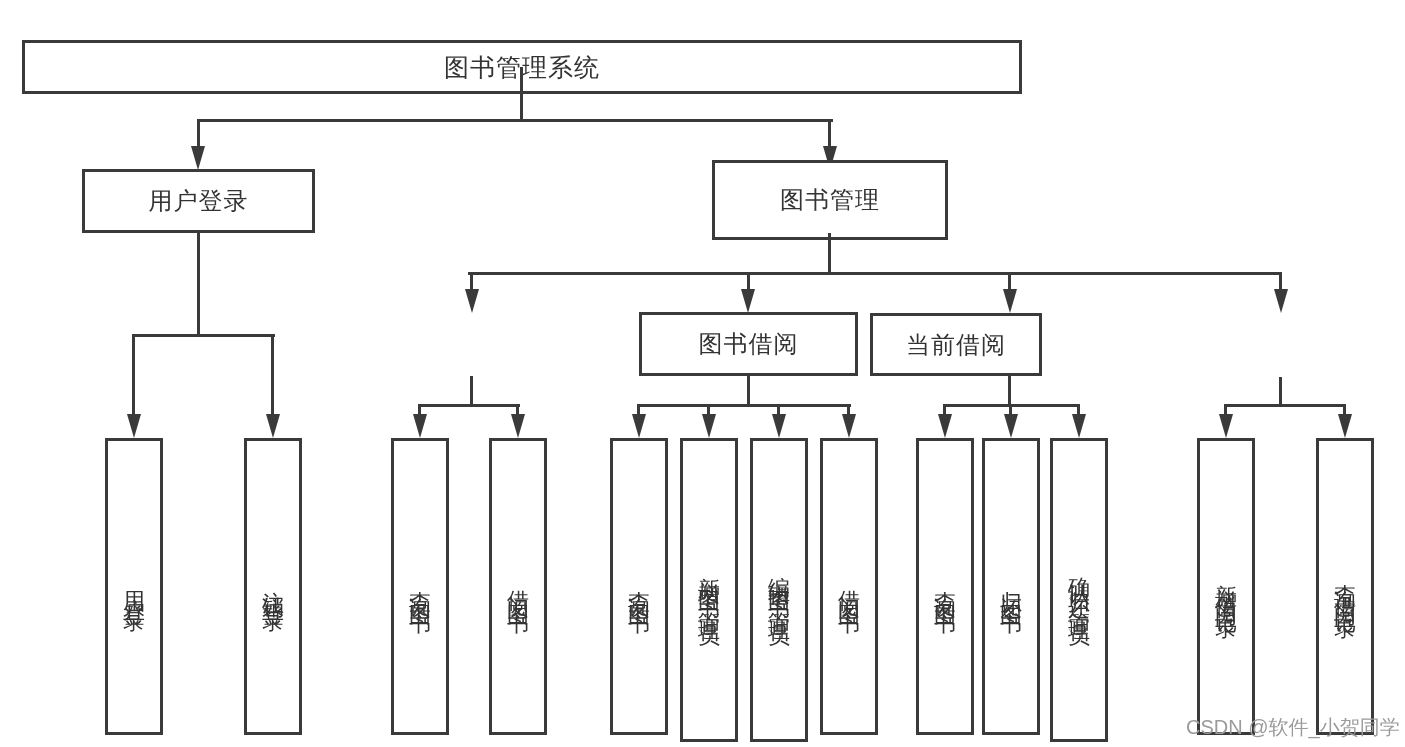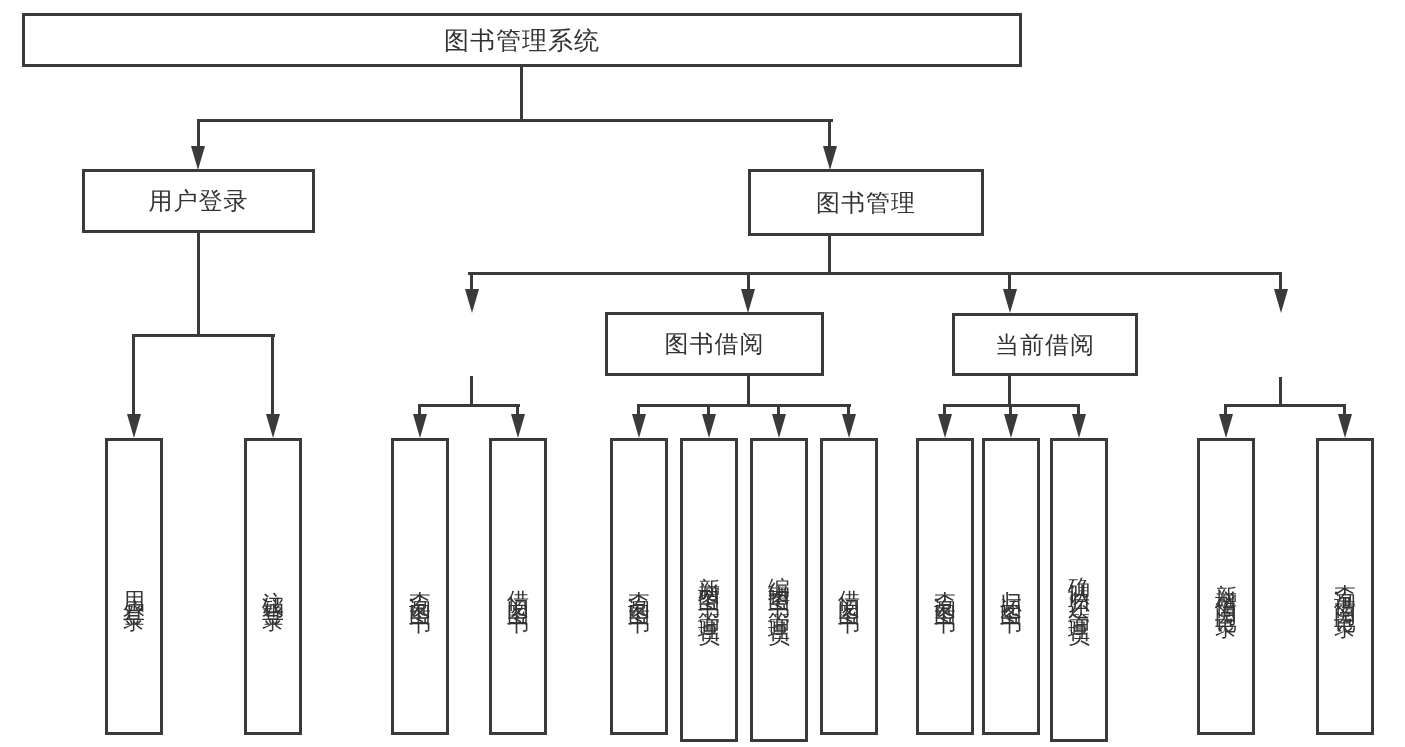--- a/index.html
+++ b/index.html
@@ -7,21 +7,21 @@
     position:relative;width:1405px;height:747px;background:#ffffff;
     font-family:"Liberation Sans","DejaVu Sans",sans-serif;
     overflow:hidden;
   }
   .box{
     position:absolute;box-sizing:border-box;
     border:3px solid #3a3a3a;background:#ffffff;
     display:flex;align-items:center;justify-content:center;
     color:#333333;font-size:24px;letter-spacing:1px;
   }
-  .title-box{font-size:25px;}
+  .title-box{font-size:25px;margin-top:27px;}
   .vtext{
     writing-mode:vertical-rl;text-orientation:mixed;
     font-size:22px;letter-spacing:7px;line-height:1;color:#333333;
   }
   .vl{position:absolute;width:3px;background:#3a3a3a;}
   .hl{position:absolute;height:3px;background:#3a3a3a;}
   .ar{
     position:absolute;width:0;height:0;
     border-left:7px solid transparent;border-right:7px solid transparent;
     border-top:24px solid #3a3a3a;
@@ -43,21 +43,21 @@
   <div class="vl" style="left:520px;top:67px;height:52px;"></div>
   <div class="hl" style="left:197px;top:119px;width:636px;"></div>
   <div class="vl" style="left:197px;top:119px;height:27px;"></div>
   <div class="ar" style="left:191px;top:146px;"></div>
   <div class="vl" style="left:828px;top:119px;height:27px;"></div>
   <div class="ar" style="left:823px;top:146px;"></div>
 
   <div class="box" style="left:82px;top:169px;width:233px;height:64px;">
     <span>用户登录</span>
   </div>
-  <div class="box" style="left:712px;top:169px;width:236px;height:67px;margin-left:36px;">
+  <div class="box" style="left:712px;top:160px;width:236px;height:80px;">
     <span>图书管理</span>
   </div>
 
   <div class="vl" style="left:197px;top:233px;height:103px;"></div>
   <div class="hl" style="left:132px;top:334px;width:143px;"></div>
   <div class="vl" style="left:132px;top:334px;height:80px;"></div>
   <div class="ar" style="left:127px;top:414px;"></div>
   <div class="vl" style="left:271px;top:334px;height:80px;"></div>
   <div class="ar" style="left:266px;top:414px;"></div>
 
@@ -65,24 +65,24 @@
   <div class="hl" style="left:468px;top:272px;width:814px;"></div>
   <div class="vl" style="left:470px;top:272px;height:17px;"></div>
   <div class="ar" style="left:465px;top:289px;"></div>
   <div class="vl" style="left:747px;top:272px;height:17px;"></div>
   <div class="ar" style="left:741px;top:289px;"></div>
   <div class="vl" style="left:1008px;top:272px;height:17px;"></div>
   <div class="ar" style="left:1003px;top:289px;"></div>
   <div class="vl" style="left:1279px;top:272px;height:17px;"></div>
   <div class="ar" style="left:1274px;top:289px;"></div>
 
-  <div class="box" style="left:605px;top:312px;width:219px;height:64px;">
+  <div class="box" style="left:639px;top:312px;width:219px;height:64px;">
     <span>图书借阅</span>
   </div>
-  <div class="box" style="left:952px;top:313px;width:186px;height:63px;">
+  <div class="box" style="left:870px;top:313px;width:172px;height:63px;">
     <span>当前借阅</span>
   </div>
 
   <div class="vl" style="left:470px;top:376px;height:30px;"></div>
   <div class="hl" style="left:418px;top:404px;width:102px;"></div>
   <div class="vl" style="left:418px;top:404px;height:10px;"></div>
   <div class="ar" style="left:413px;top:414px;"></div>
   <div class="vl" style="left:516px;top:404px;height:10px;"></div>
   <div class="ar" style="left:511px;top:414px;"></div>
 
@@ -150,14 +150,15 @@
     <span class="vtext">确认归还（管理员）</span>
   </div>
 
   <div class="box" style="left:1197px;top:438px;width:58px;height:297px;">
     <span class="vtext">新增借阅记录</span>
   </div>
   <div class="box" style="left:1316px;top:438px;width:58px;height:297px;">
     <span class="vtext">查询借阅记录</span>
   </div>
 
+  <div class="watermark">CSDN @软件_小贺同学</div>
 
 </div>
 
 </body></html>

